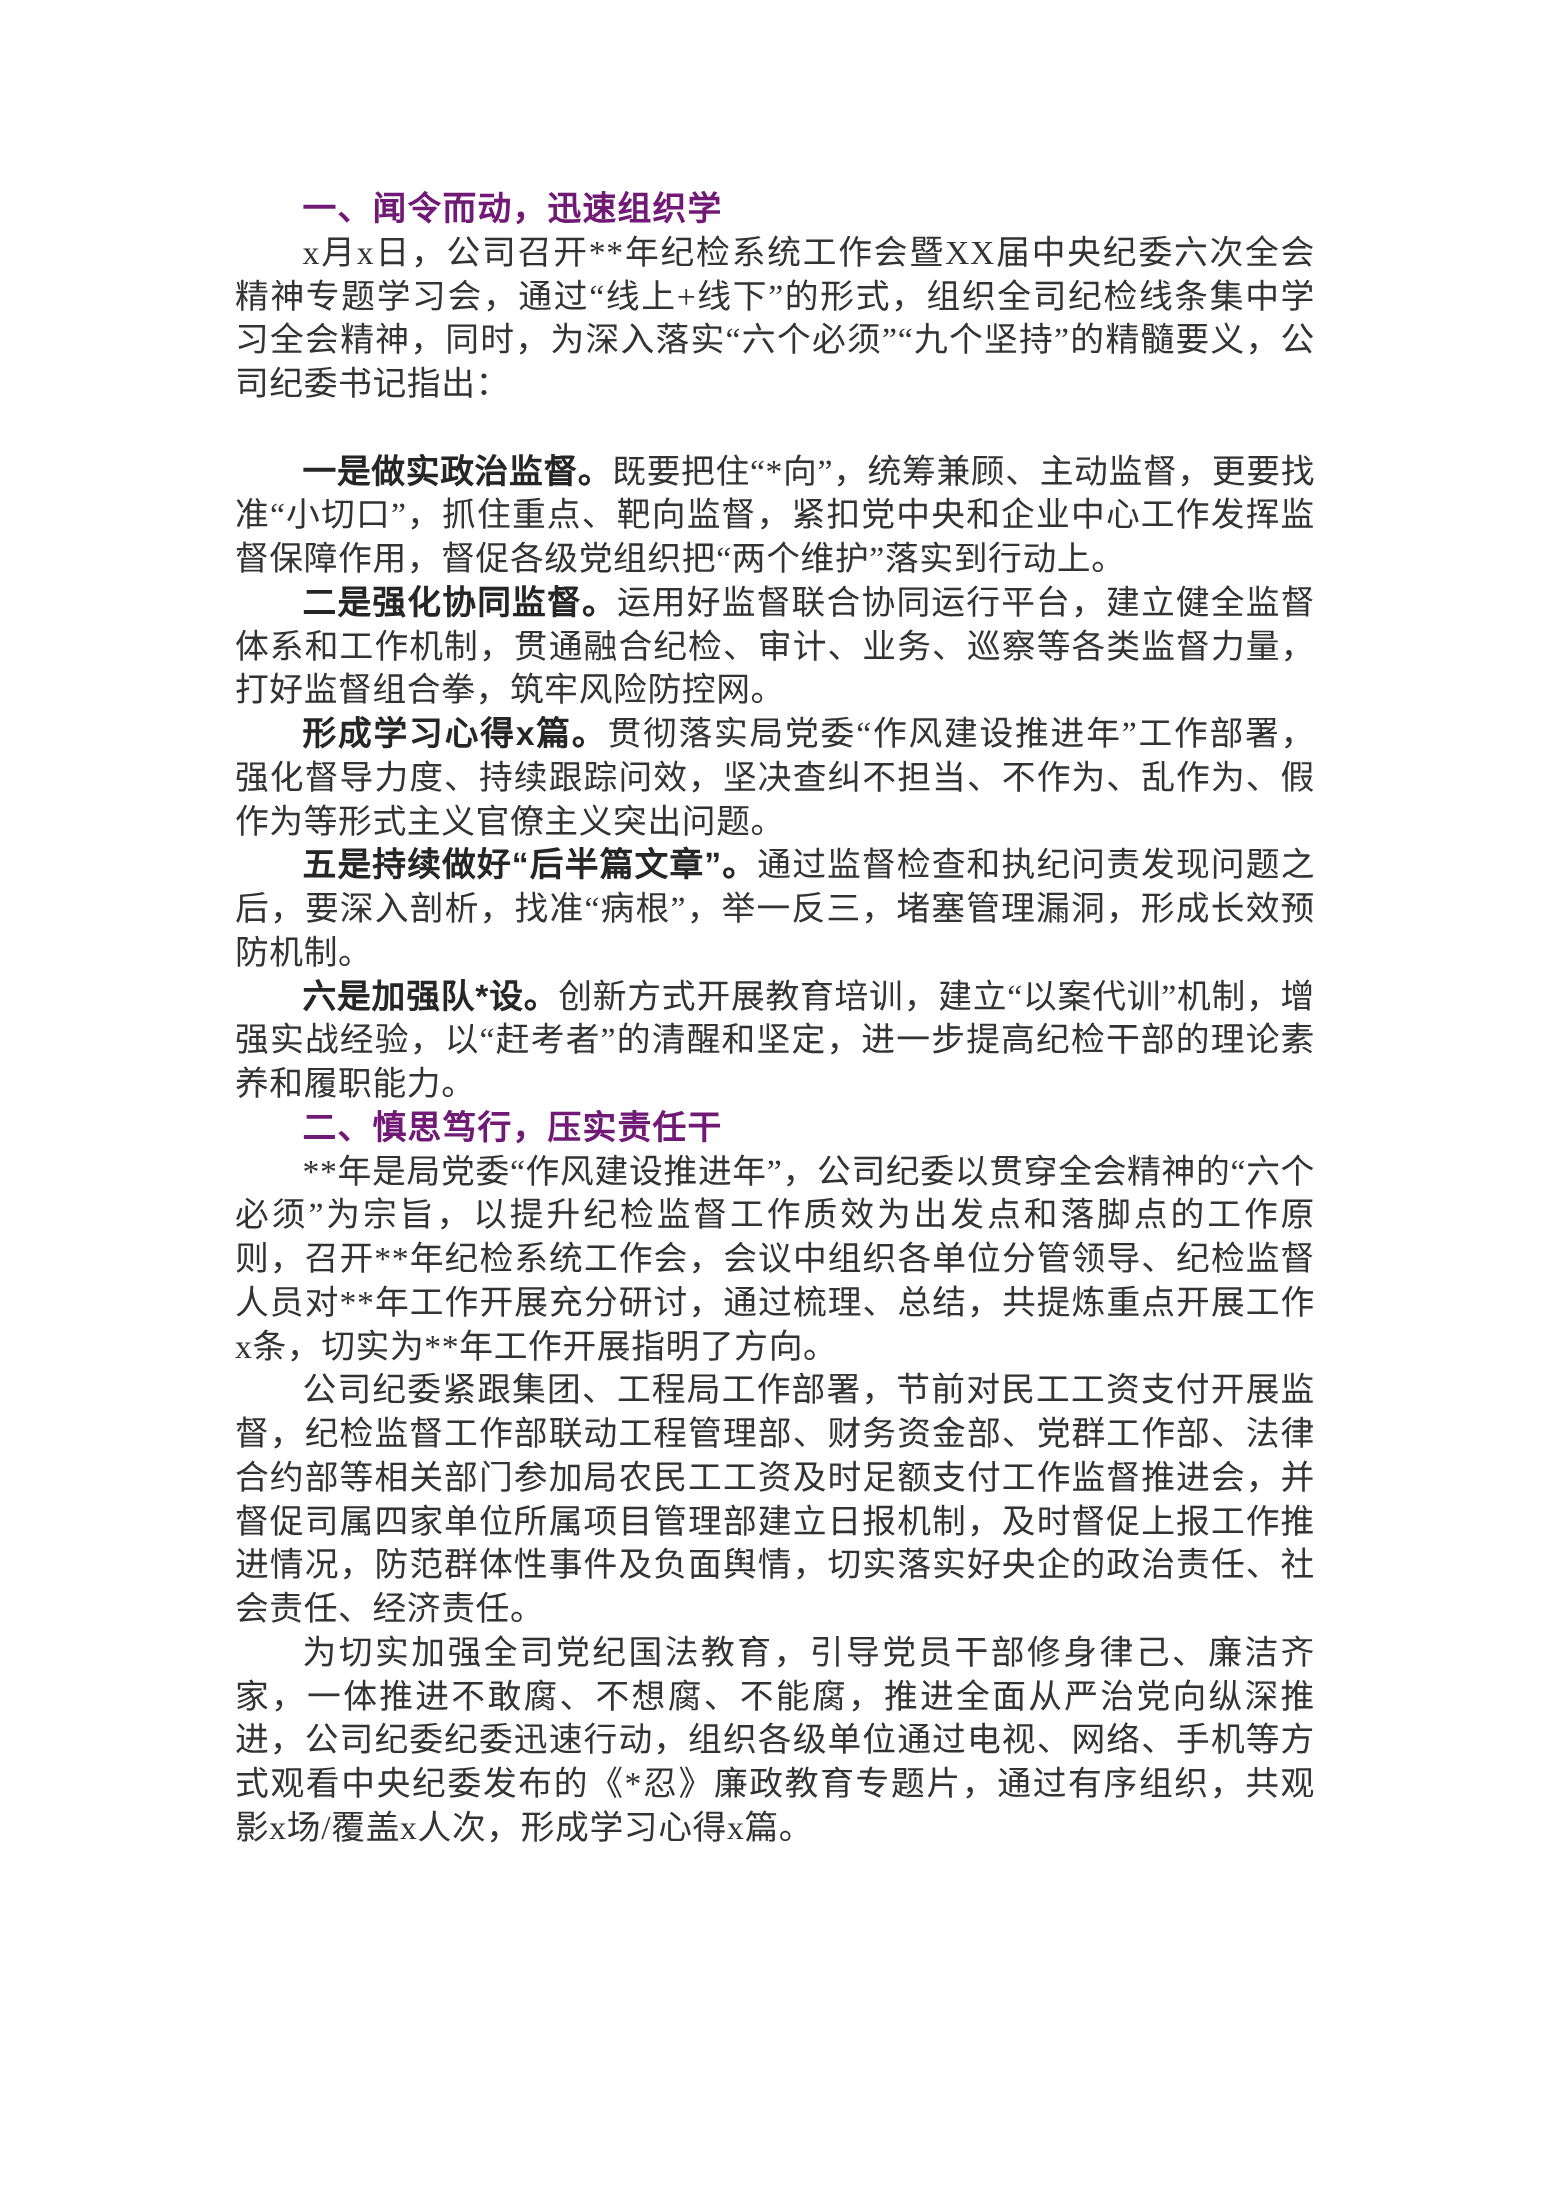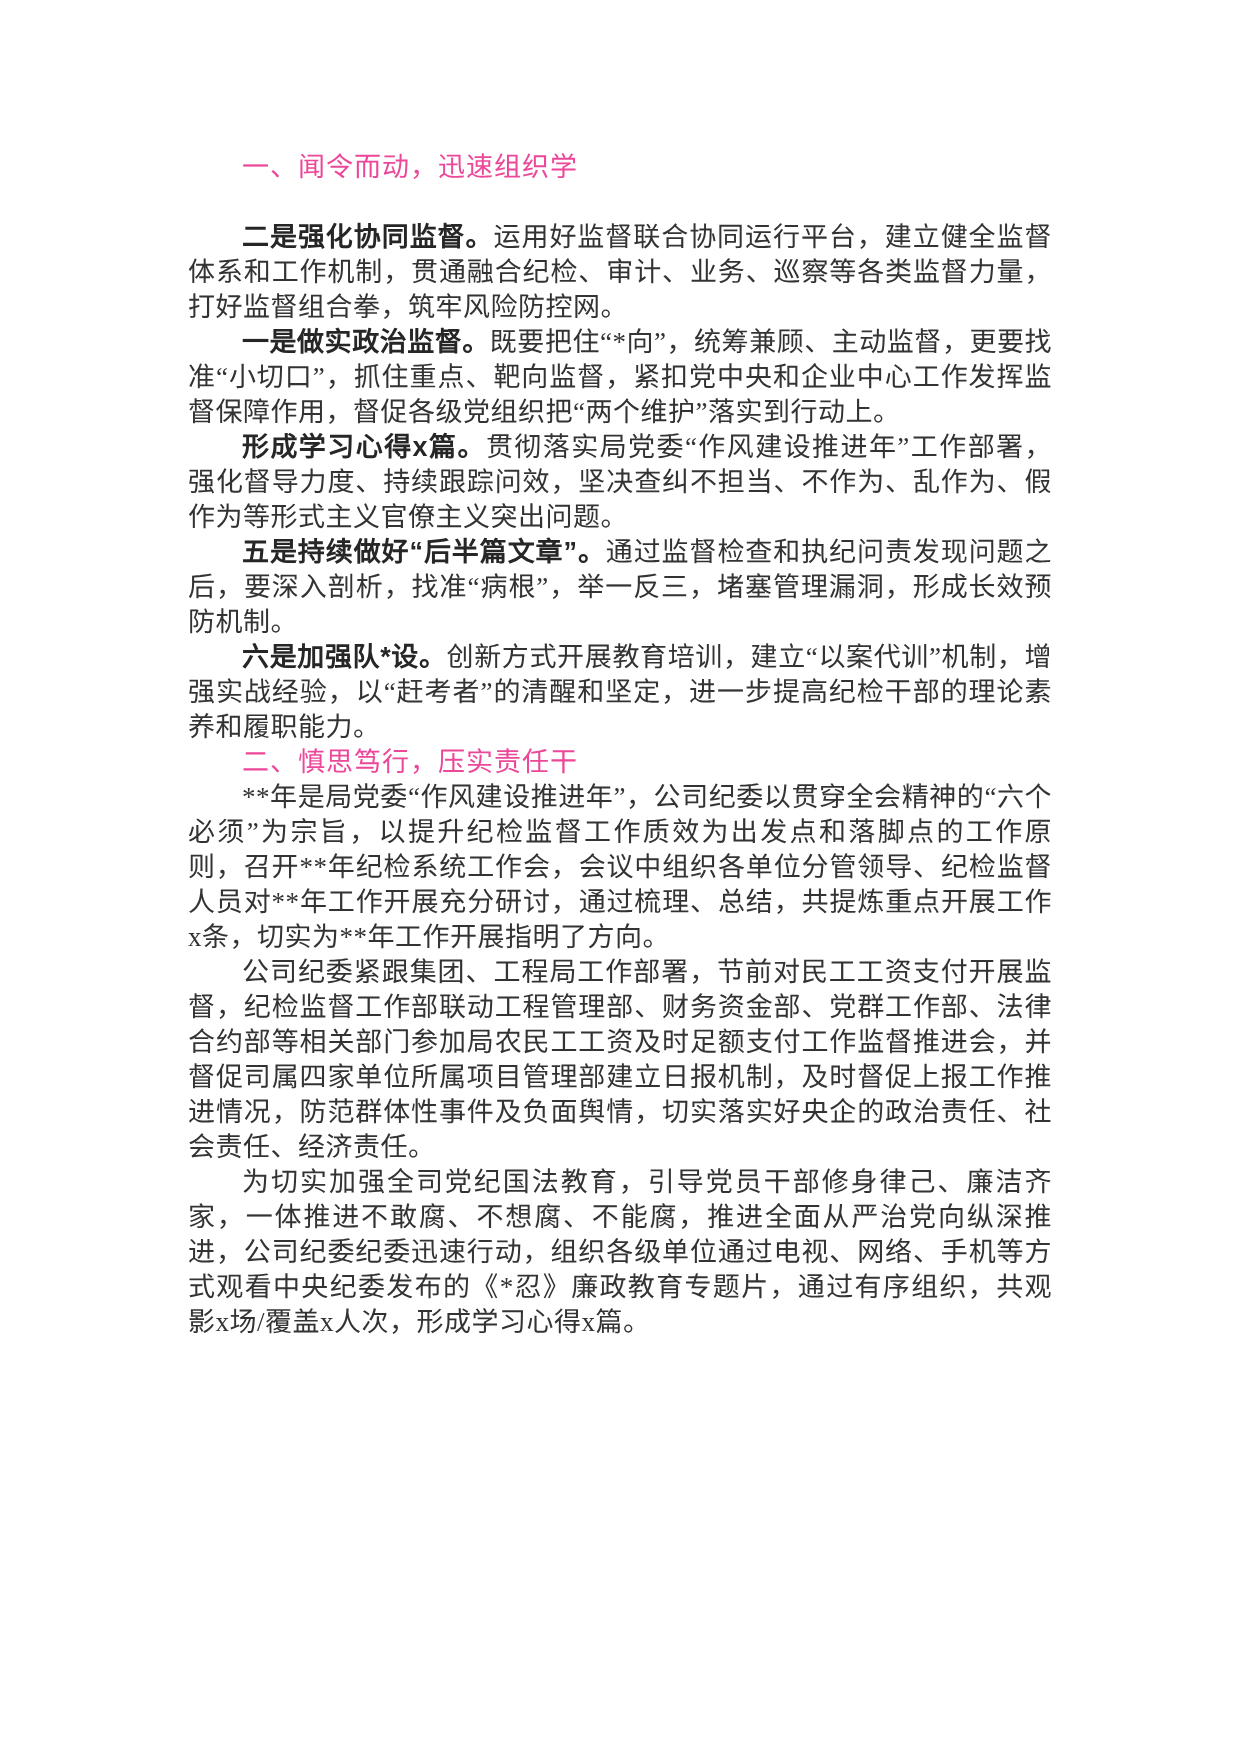--- a/index.html
+++ b/index.html
@@ -27,42 +27,43 @@
     font-size: 27px;
     line-height: 35px;
     color: #333333;
     text-align: justify;
     text-justify: inter-ideograph;
     text-indent: 2em;
     letter-spacing: 0.5px;
   }
   .para.heading {
     font-family: "Liberation Sans", "DejaVu Sans", sans-serif;
-    font-weight: 400;
-    color: #ec4899;
+    font-weight: 700;
+    color: #701a75;
     letter-spacing: 1px;
   }
   .para .lead {
     font-family: "Liberation Sans", "DejaVu Sans", sans-serif;
     font-weight: 700;
     color: #262626;
   }
   .para.blank {
     height: 35px;
   }
 </style>
 </head>
 <body>
 
 <div class="page">
   <div class="content" id="doc-content">
       <p class="para heading">一、闻令而动，迅速组织学</p>
+      <p class="para body">x月x日，公司召开**年纪检系统工作会暨XX届中央纪委六次全会精神专题学习会，通过“线上+线下”的形式，组织全司纪检线条集中学习全会精神，同时，为深入落实“六个必须”“九个坚持”的精髓要义，公司纪委书记指出：</p>
       <p class="para blank">&nbsp;</p>
+      <p class="para body"><strong class="lead">一是做实政治监督。</strong><span>既要把住“*向”，统筹兼顾、主动监督，更要找准“小切口”，抓住重点、靶向监督，紧扣党中央和企业中心工作发挥监督保障作用，督促各级党组织把“两个维护”落实到行动上。</span></p>
       <p class="para body"><strong class="lead">二是强化协同监督。</strong><span>运用好监督联合协同运行平台，建立健全监督体系和工作机制，贯通融合纪检、审计、业务、巡察等各类监督力量，打好监督组合拳，筑牢风险防控网。</span></p>
-      <p class="para body"><strong class="lead">一是做实政治监督。</strong><span>既要把住“*向”，统筹兼顾、主动监督，更要找准“小切口”，抓住重点、靶向监督，紧扣党中央和企业中心工作发挥监督保障作用，督促各级党组织把“两个维护”落实到行动上。</span></p>
       <p class="para body"><strong class="lead">形成学习心得x篇。</strong><span>贯彻落实局党委“作风建设推进年”工作部署，强化督导力度、持续跟踪问效，坚决查纠不担当、不作为、乱作为、假作为等形式主义官僚主义突出问题。</span></p>
       <p class="para body"><strong class="lead">五是持续做好“后半篇文章”。</strong><span>通过监督检查和执纪问责发现问题之后，要深入剖析，找准“病根”，举一反三，堵塞管理漏洞，形成长效预防机制。</span></p>
       <p class="para body"><strong class="lead">六是加强队*设。</strong><span>创新方式开展教育培训，建立“以案代训”机制，增强实战经验，以“赶考者”的清醒和坚定，进一步提高纪检干部的理论素养和履职能力。</span></p>
       <p class="para heading">二、慎思笃行，压实责任干</p>
       <p class="para body">**年是局党委“作风建设推进年”，公司纪委以贯穿全会精神的“六个必须”为宗旨，以提升纪检监督工作质效为出发点和落脚点的工作原则，召开**年纪检系统工作会，会议中组织各单位分管领导、纪检监督人员对**年工作开展充分研讨，通过梳理、总结，共提炼重点开展工作x条，切实为**年工作开展指明了方向。</p>
       <p class="para body">公司纪委紧跟集团、工程局工作部署，节前对民工工资支付开展监督，纪检监督工作部联动工程管理部、财务资金部、党群工作部、法律合约部等相关部门参加局农民工工资及时足额支付工作监督推进会，并督促司属四家单位所属项目管理部建立日报机制，及时督促上报工作推进情况，防范群体性事件及负面舆情，切实落实好央企的政治责任、社会责任、经济责任。</p>
       <p class="para body">为切实加强全司党纪国法教育，引导党员干部修身律己、廉洁齐家，一体推进不敢腐、不想腐、不能腐，推进全面从严治党向纵深推进，公司纪委纪委迅速行动，组织各级单位通过电视、网络、手机等方式观看中央纪委发布的《*忍》廉政教育专题片，通过有序组织，共观影x场/覆盖x人次，形成学习心得x篇。</p>
     </div>
 </div>
 

